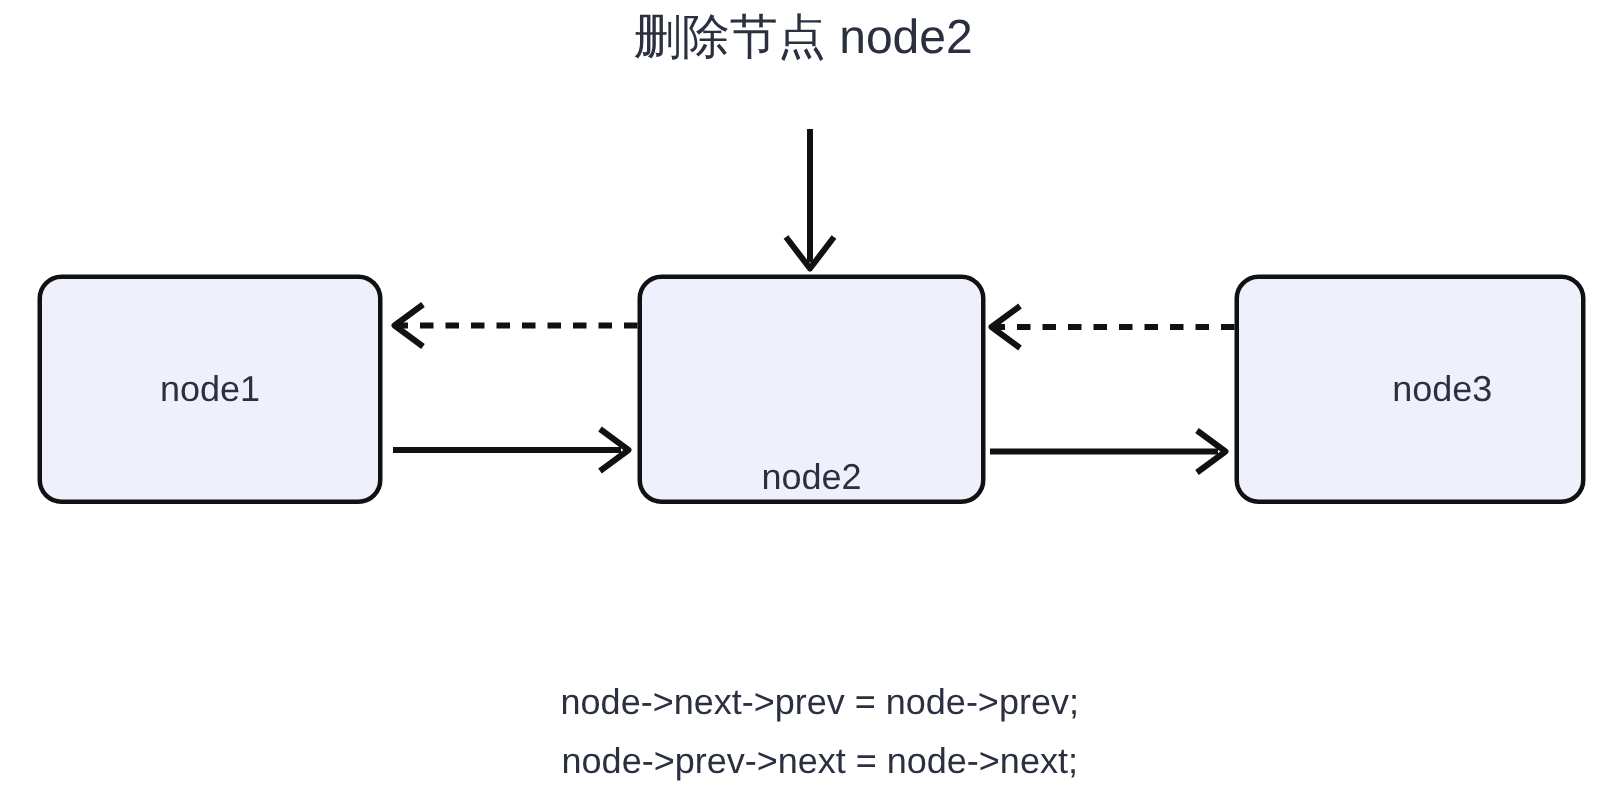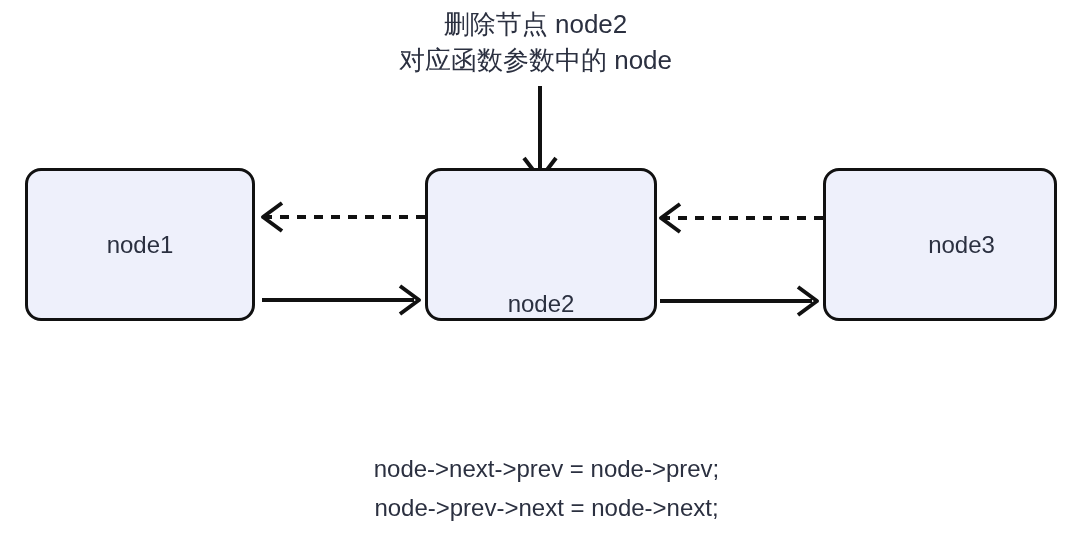--- a/index.html
+++ b/index.html
@@ -18,33 +18,33 @@
     font-family: "Liberation Sans", "DejaVu Sans", sans-serif;
     overflow: hidden;
   }
   .title-block {
     position: absolute;
     top: 6px;
     left: 0;
     width: 100%;
     text-align: center;
     color: var(--ink);
-    font-size: 26px;
+    font-size: 32px;
     line-height: 36px;
   }
   .arrow-layer {
     position: absolute;
     top: 0;
     left: 0;
     width: 1071px;
     height: 533px;
   }
   .node-box {
     position: absolute;
-    top: 168px;
+    top: 183px;
     height: 153px;
     background: var(--node-fill);
     border: 3px solid var(--stroke);
     border-radius: 16px;
     display: flex;
     align-items: center;
     justify-content: center;
     color: var(--ink);
     font-size: 24px;
   }
@@ -63,21 +63,20 @@
     line-height: 39px;
   }
 </style>
 </head>
 <body>
 
 <div id="canvas">
 
   <div class="title-block">
     <div>删除节点 node2</div>
-    <div>对应函数参数中的 node</div>
   </div>
 
   <svg class="arrow-layer" viewBox="0 0 1071 533">
 
     <g fill="none" stroke-width="4" stroke-linecap="butt" stroke-linejoin="round">
       <line x1="540" y1="86" x2="540" y2="175" stroke="#111111"></line>
       <polyline points="524,158 540,179 556,158" stroke="#111111"></polyline>
     </g>
 
     <g fill="none" stroke-width="4" stroke-linejoin="round">

